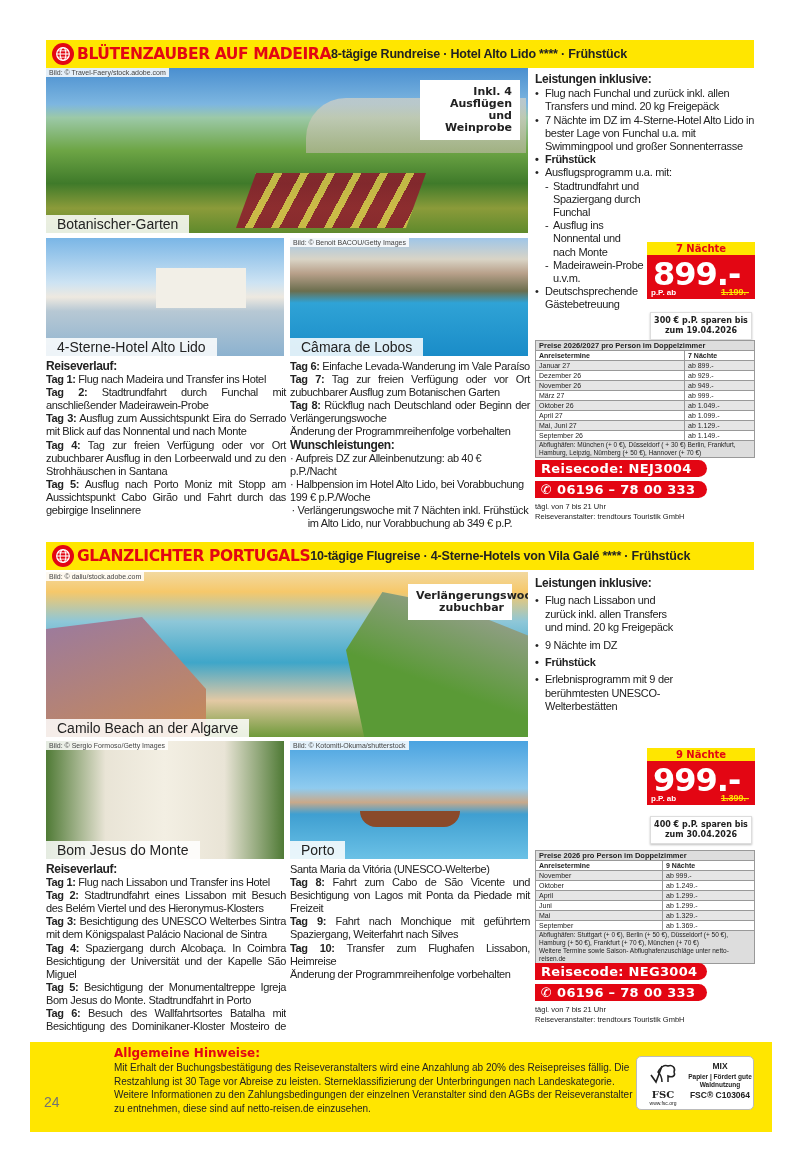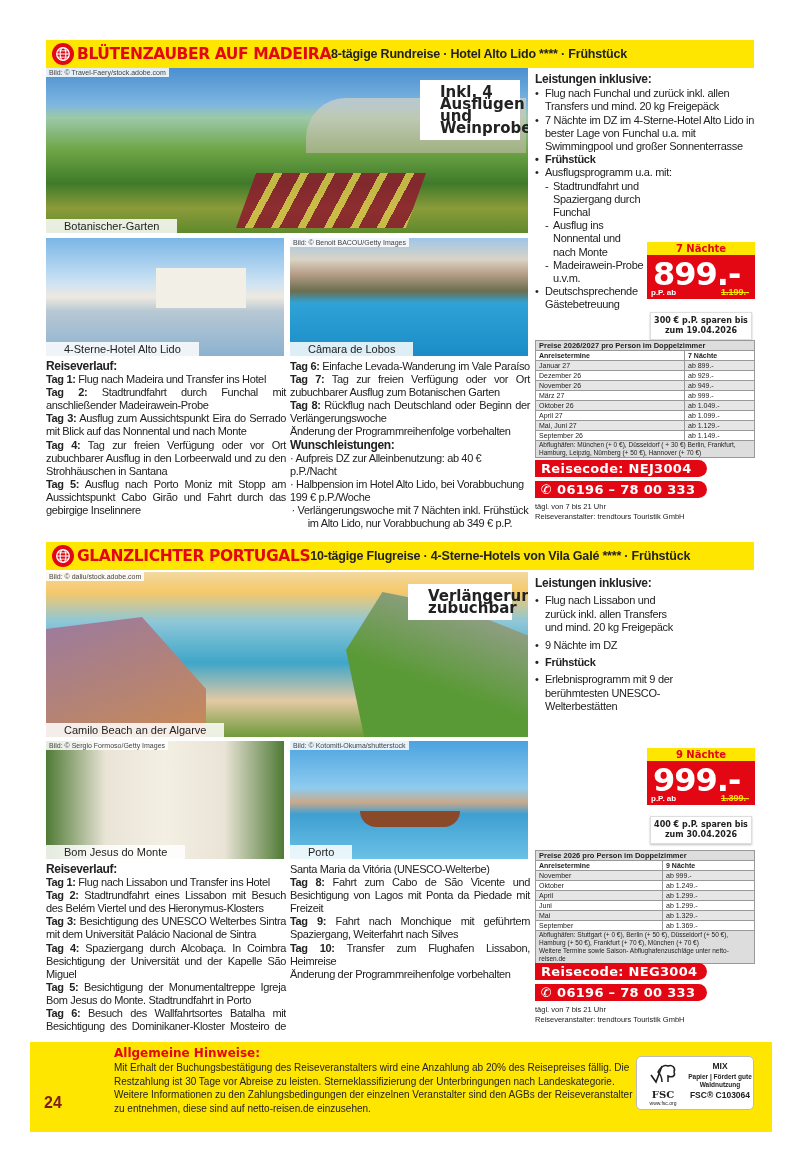--- a/index.html
+++ b/index.html
@@ -4,22 +4,22 @@
 <style>
 *{box-sizing:border-box;margin:0;padding:0}
 body{width:800px;height:1161px;background:#fff;font-family:"Liberation Sans",sans-serif;color:#222;position:relative;overflow:hidden}
 .sec-head{position:absolute;left:46px;width:708px;height:28px;background:#ffe600;display:flex;align-items:center;padding-left:6px}
 .globe{width:22px;height:22px;border-radius:50%;background:#e30613;display:flex;align-items:center;justify-content:center;margin-right:3px;position:relative}
 .globe svg{width:18px;height:18px}
 .sec-title{font-family:"DejaVu Sans",sans-serif;font-weight:bold;color:#e30613;font-size:15.5px;letter-spacing:-0.4px;}
 .sec-sub{font-weight:bold;font-size:12.5px;color:#222;letter-spacing:-0.2px}
 .img{position:absolute;overflow:hidden}
 .credit{position:absolute;top:0;left:0;background:rgba(255,255,255,.85);font-size:7px;color:#444;padding:1px 3px}
-.caption{position:absolute;bottom:0;left:0;background:rgba(255,255,255,.85);font-size:11px;color:#222;padding:1px 18px}
-.badge-box{position:absolute;background:#fff;font-weight:bold;font-size:15px;text-align:left;line-height:12px;padding:6px 20px;font-family:"DejaVu Sans",sans-serif}
+.caption{position:absolute;bottom:0;left:0;background:rgba(255,255,255,.85);font-size:14px;color:#222;padding:1px 11px}
+.badge-box{position:absolute;background:#fff;font-weight:bold;font-size:11px;text-align:right;line-height:12px;padding:6px 8px;font-family:"DejaVu Sans",sans-serif}
 .col{position:absolute;font-size:11px;line-height:13.1px;letter-spacing:-0.35px;text-align:justify}
 .col b{font-weight:bold}
 .col .h{font-weight:bold;font-size:12px}
 .leist{position:absolute;font-size:11px;line-height:13.2px;letter-spacing:-0.3px}
 .leist .h{font-weight:bold;font-size:12px;margin-bottom:1px}
 .leist ul{list-style:none}
 .leist li{padding-left:10px;position:relative}
 .leist li:before{content:"\2022";position:absolute;left:0}
 .leist li.sub{padding-left:18px}
 .leist li.sub:before{content:"-";left:10px}
@@ -33,21 +33,21 @@
 .save{position:absolute;background:#fff;border:1px solid #ddd;font-size:8px;font-weight:bold;text-align:center;line-height:10px;padding:3px;font-family:"DejaVu Sans",sans-serif;box-shadow:0 1px 2px rgba(0,0,0,.25)}
 table.pt{position:absolute;border-collapse:collapse;font-size:7px;background:#fff}
 table.pt td,table.pt th{border:1px solid #999;padding:0 3px;height:9px;line-height:9px;text-align:left}
 table.pt .title{background:#ddd;font-weight:bold;font-size:7.5px}
 table.pt th{font-weight:bold;background:#fff}
 table.pt tr.odd td{background:#e6e6e6}
 table.pt td.foot{background:#ddd;font-size:6.5px;line-height:8px;height:auto}
 .pill{position:absolute;background:#e30613;color:#fff;font-weight:bold;font-family:"DejaVu Sans",sans-serif;height:17px;line-height:17px;font-size:13px;padding-left:6px;border-radius:0 9px 9px 0;letter-spacing:0.3px}
 .small{position:absolute;font-size:7.5px;line-height:10px}
 .footer{position:absolute;left:30px;top:1042px;width:742px;height:90px;background:#ffe600}
-.pg{position:absolute;left:14px;top:52px;color:#7f1d1d;font-weight:bold;font-size:16px}
+.pg{position:absolute;left:14px;top:52px;color:#737373;font-weight:normal;font-size:14px}
 .hint-title{position:absolute;left:84px;top:4px;color:#e30613;font-weight:bold;font-size:12px;font-family:"DejaVu Sans",sans-serif}
 .hint-text{position:absolute;left:84px;top:19px;width:520px;font-size:10px;line-height:13.5px}
 .fsc{position:absolute;left:606px;top:14px;width:118px;height:54px;background:#fff;border-radius:5px;border:1px solid #bbb}
 .fsc .logo{position:absolute;left:6px;top:5px;width:40px;text-align:center}
 .fsc .mix{position:absolute;left:50px;top:5px;width:66px;text-align:center;font-size:8px;font-weight:bold;line-height:9px}
 </style>
 </head>
 <body>
 
 <div class="sec-head" style="top:40px">
@@ -210,21 +210,21 @@
 <div class="img" style="left:290px;top:741px;width:238px;height:118px;background:linear-gradient(180deg,#4aa3e0 0%,#8fcbef 40%,#c9a98a 52%,#3f9fd1 62%,#6bc1e6 100%)">
   <div style="position:absolute;left:70px;top:70px;width:100px;height:16px;background:#8a4a2a;border-radius:0 0 50px 50px"></div>
   <span class="credit">Bild: © Kotomiti-Okuma/shutterstock</span>
   <span class="caption">Porto</span>
 </div>
 
 <div class="col" style="left:46px;top:863px;width:240px">
   <div class="h">Reiseverlauf:</div>
   <div><b>Tag 1:</b> <span>Flug nach Lissabon und Transfer ins Hotel</span></div>
   <div><b>Tag 2:</b> <span>Stadtrundfahrt eines Lissabon mit Besuch des Belém Viertel und des Hieronymus-Klosters</span></div>
-  <div><b>Tag 3:</b> <span>Besichtigung des UNESCO Welterbes Sintra mit dem Universität Palácio Nacional de Sintra</span></div>
+  <div><b>Tag 3:</b> <span>Besichtigung des UNESCO Welterbes Sintra mit dem Königspalast Palácio Nacional de Sintra</span></div>
   <div><b>Tag 4:</b> <span>Spaziergang durch Alcobaça. In Coimbra Besichtigung der Universität und der Kapelle São Miguel</span></div>
   <div><b>Tag 5:</b> <span>Besichtigung der Monumentaltreppe Igreja Bom Jesus do Monte. Stadtrundfahrt in Porto</span></div>
   <div style="height:26px;overflow:hidden"><b>Tag 6:</b> <span>Besuch des Wallfahrtsortes Batalha mit Besichtigung des Dominikaner-Kloster Mosteiro de Santa Maria da Vitória (UNESCO-Welterbe)</span></div>
 </div>
 
 <div class="col" style="left:290px;top:863px;width:240px">
   <div>Santa Maria da Vitória (UNESCO-Welterbe)</div>
   <div><b>Tag 8:</b> <span>Fahrt zum Cabo de São Vicente und Besichtigung von Lagos mit Ponta da Piedade mit Freizeit</span></div>
   <div><b>Tag 9:</b> <span>Fahrt nach Monchique mit geführtem Spaziergang, Weiterfahrt nach Silves</span></div>
   <div><b>Tag 10:</b> <span>Transfer zum Flughafen Lissabon, Heimreise</span></div>

